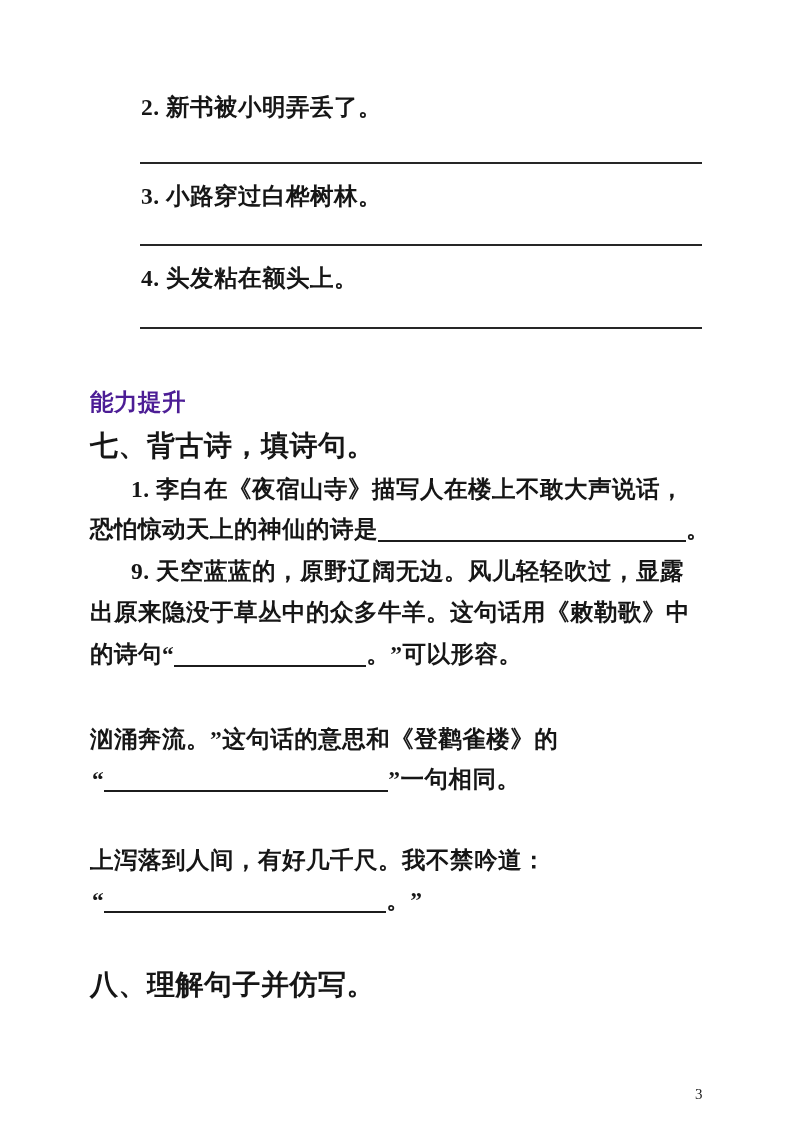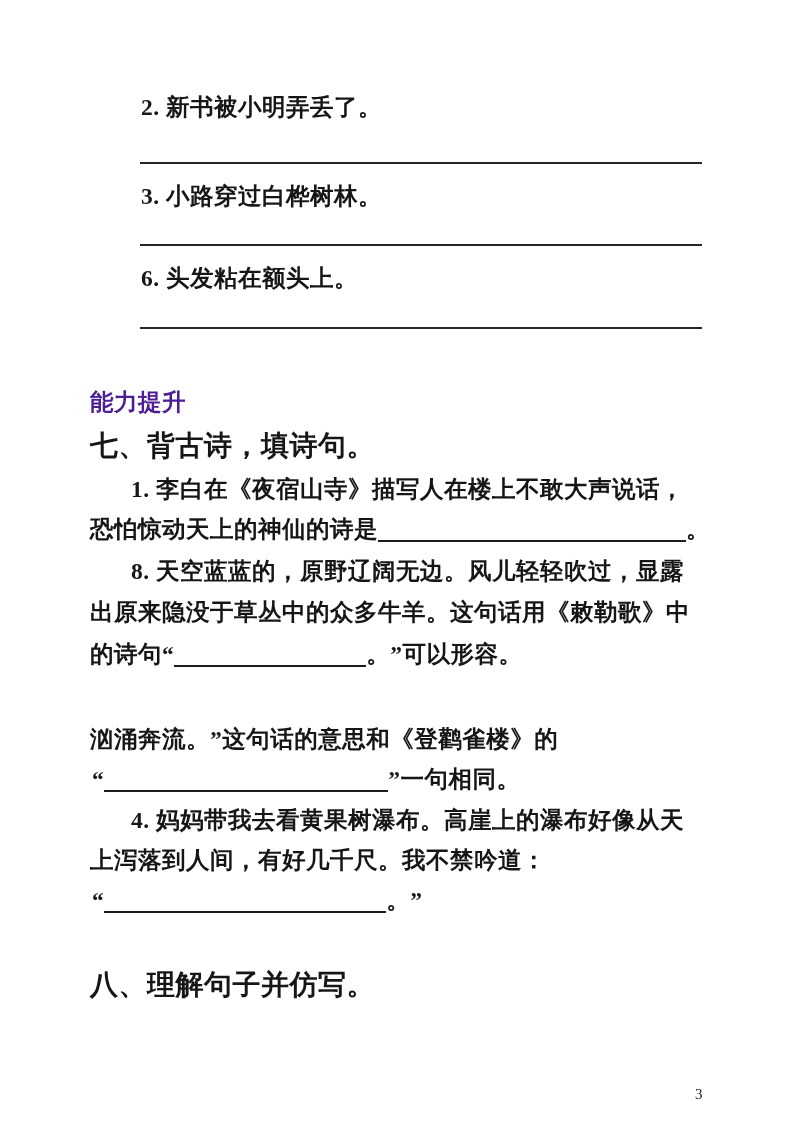--- a/index.html
+++ b/index.html
@@ -56,49 +56,48 @@
 <body>
 
 <div class="page">
 
   <div class="line" style="top:95px; left:141px">2. 新书被小明弄丢了。</div>
   <div class="rule" style="top:162px"></div>
 
   <div class="line" style="top:184px; left:141px">3. 小路穿过白桦树林。</div>
   <div class="rule" style="top:244px"></div>
 
-  <div class="line" style="top:266px; left:141px">6. 头发粘在额头上。</div>
+  <div class="line" style="top:266px; left:141px">4. 头发粘在额头上。</div>
   <div class="rule" style="top:327px"></div>
 
   <div class="line banner" style="top:390px; left:90px">能力提升</div>
 
   <div class="line heading" style="top:431px; left:90px">七、背古诗，填诗句。</div>
 
   <div class="line" style="top:477px; left:131px">1. 李白在《夜宿山寺》描写人在楼上不敢大声说话，</div>
 
   <div class="line" style="top:517px; left:90px">
     <span>恐怕惊动天上的神仙的诗是</span><span class="blank" style="width:308px"></span><span>。</span>
   </div>
 
-  <div class="line" style="top:559px; left:131px">8. 天空蓝蓝的，原野辽阔无边。风儿轻轻吹过，显露</div>
+  <div class="line" style="top:559px; left:131px">9. 天空蓝蓝的，原野辽阔无边。风儿轻轻吹过，显露</div>
 
   <div class="line" style="top:600px; left:90px">出原来隐没于草丛中的众多牛羊。这句话用《敕勒歌》中</div>
 
   <div class="line" style="top:642px; left:90px">
     <span>的诗句“</span><span class="blank" style="width:192px"></span><span>。”可以形容。</span>
   </div>
 
 
   <div class="line" style="top:727px; left:90px">汹涌奔流。”这句话的意思和《登鹳雀楼》的</div>
 
   <div class="line" style="top:767px; left:92px">
     <span>“</span><span class="blank" style="width:284px"></span><span>”一句相同。</span>
   </div>
 
-  <div class="line" style="top:808px; left:131px">4. 妈妈带我去看黄果树瀑布。高崖上的瀑布好像从天</div>
 
   <div class="line" style="top:848px; left:90px">上泻落到人间，有好几千尺。我不禁吟道：</div>
 
   <div class="line" style="top:888px; left:92px">
     <span>“</span><span class="blank" style="width:282px"></span><span>。”</span>
   </div>
 
   <div class="line heading" style="top:970px; left:90px">八、理解句子并仿写。</div>
 
 

